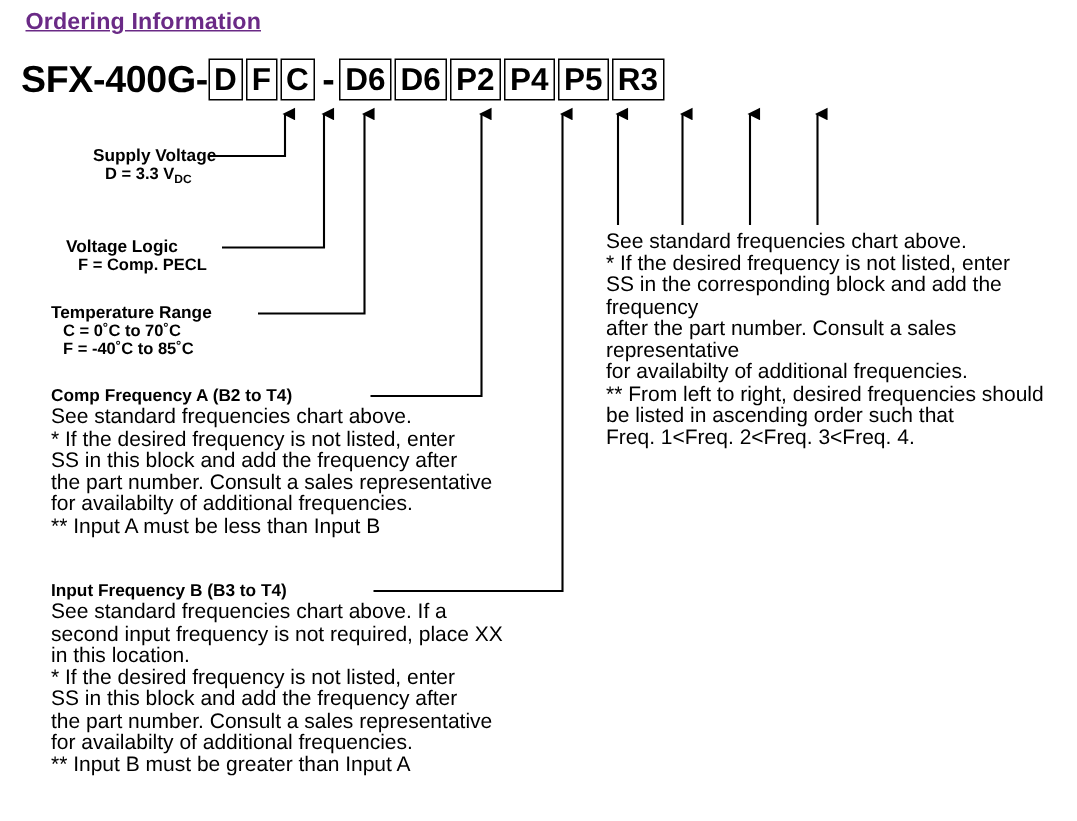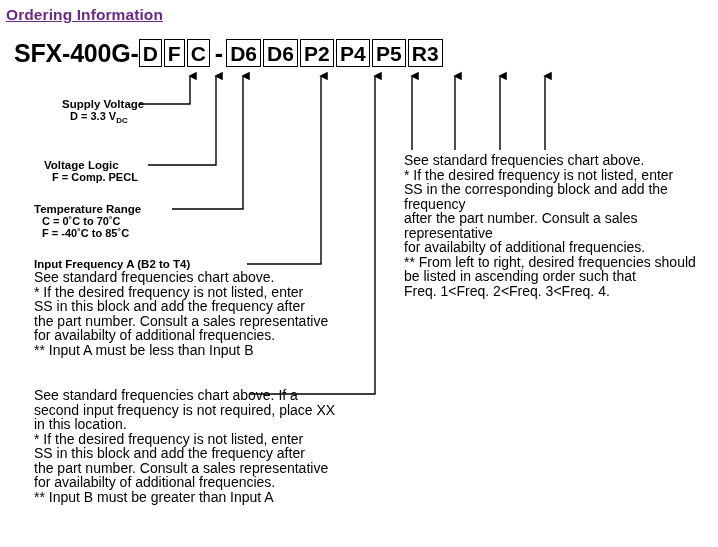--- a/index.html
+++ b/index.html
@@ -17,21 +17,21 @@
   }
   #page {
     position: relative;
     width: 718px;
     height: 547px;
   }
 
   
   .title {
     position: absolute;
-    left: 6px;
+    left: 17px;
     top: 6px;
     font-size: 15.5px;
     font-weight: bold;
     color: #6a2a86;
     text-decoration: underline;
     letter-spacing: 0.1px;
     text-align: center;
   }
 
   
@@ -169,30 +169,31 @@
     <div class="c-sub">F = Comp. PECL</div>
   </div>
 
   <div class="callout" id="co-temp">
     <div class="c-head">Temperature Range</div>
     <div class="c-sub">C = 0˚C to 70˚C</div>
     <div class="c-sub">F = -40˚C to 85˚C</div>
   </div>
 
   <div class="callout" id="co-inputA">
-    <div class="c-head">Input Frequency A (B2 to T4)</div>
+    <div class="c-head">Comp Frequency A (B2 to T4)</div>
     <div class="c-body">See standard frequencies chart above.
 * If the desired frequency is not listed, enter
 SS in this block and add the frequency after
 the part number.  Consult a sales representative
 for availabilty of additional frequencies.
 ** Input A must be less than Input B</div>
   </div>
 
   <div class="callout" id="co-inputB">
+    <div class="c-head">Input Frequency B (B3 to T4)</div>
     <div class="c-body">See standard frequencies chart above.  If a
 second input frequency is not required, place XX
 in this location.
 * If the desired frequency is not listed, enter
 SS in this block and add the frequency after
 the part number.  Consult a sales representative
 for availabilty of additional frequencies.
 ** Input B must be greater than Input A</div>
   </div>
 

